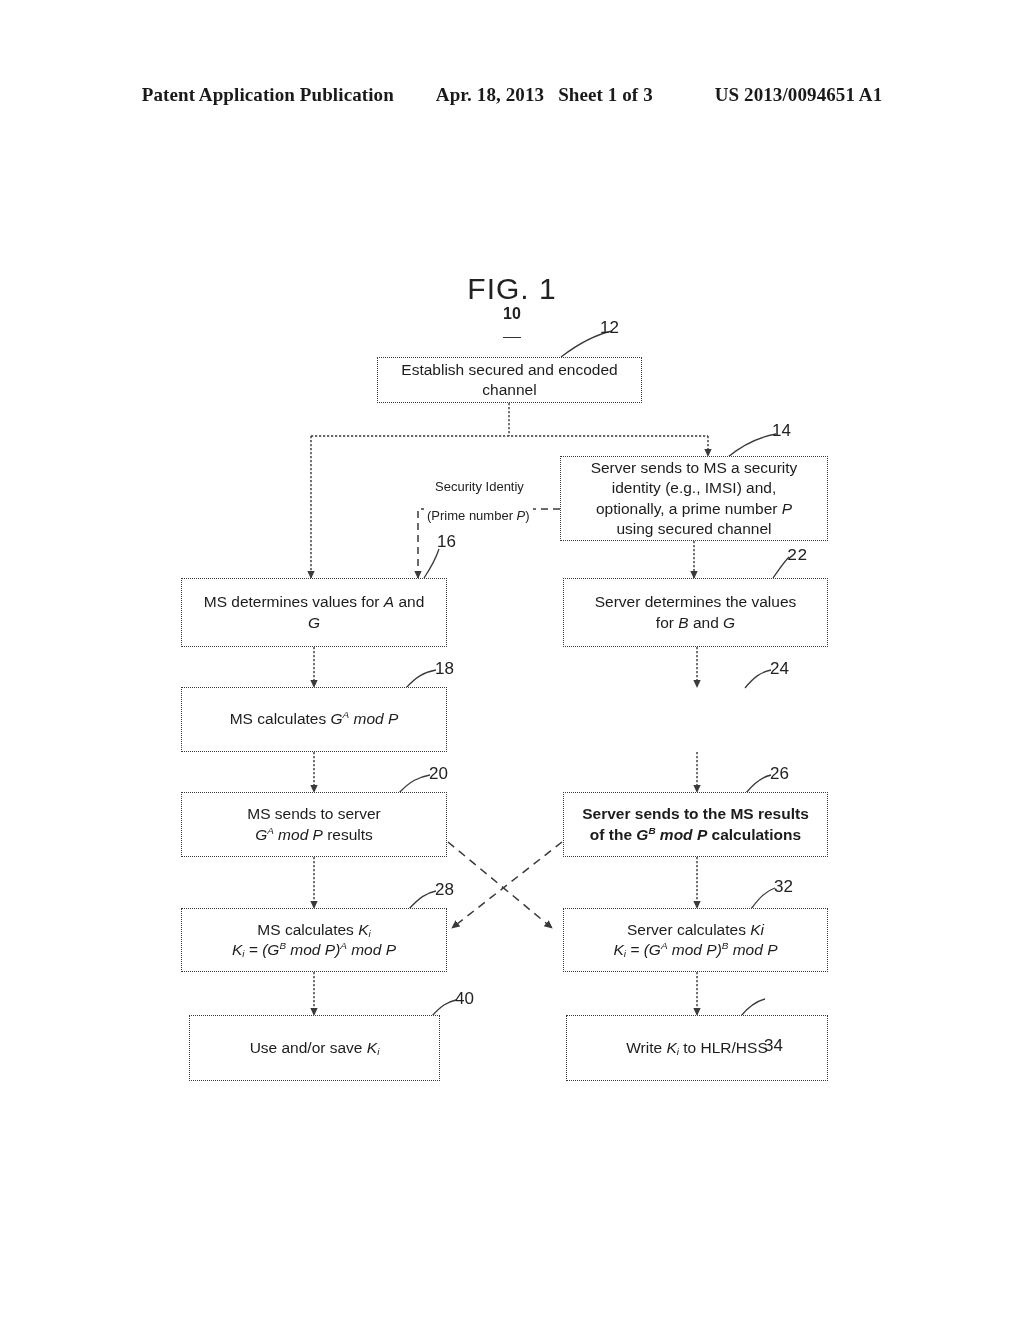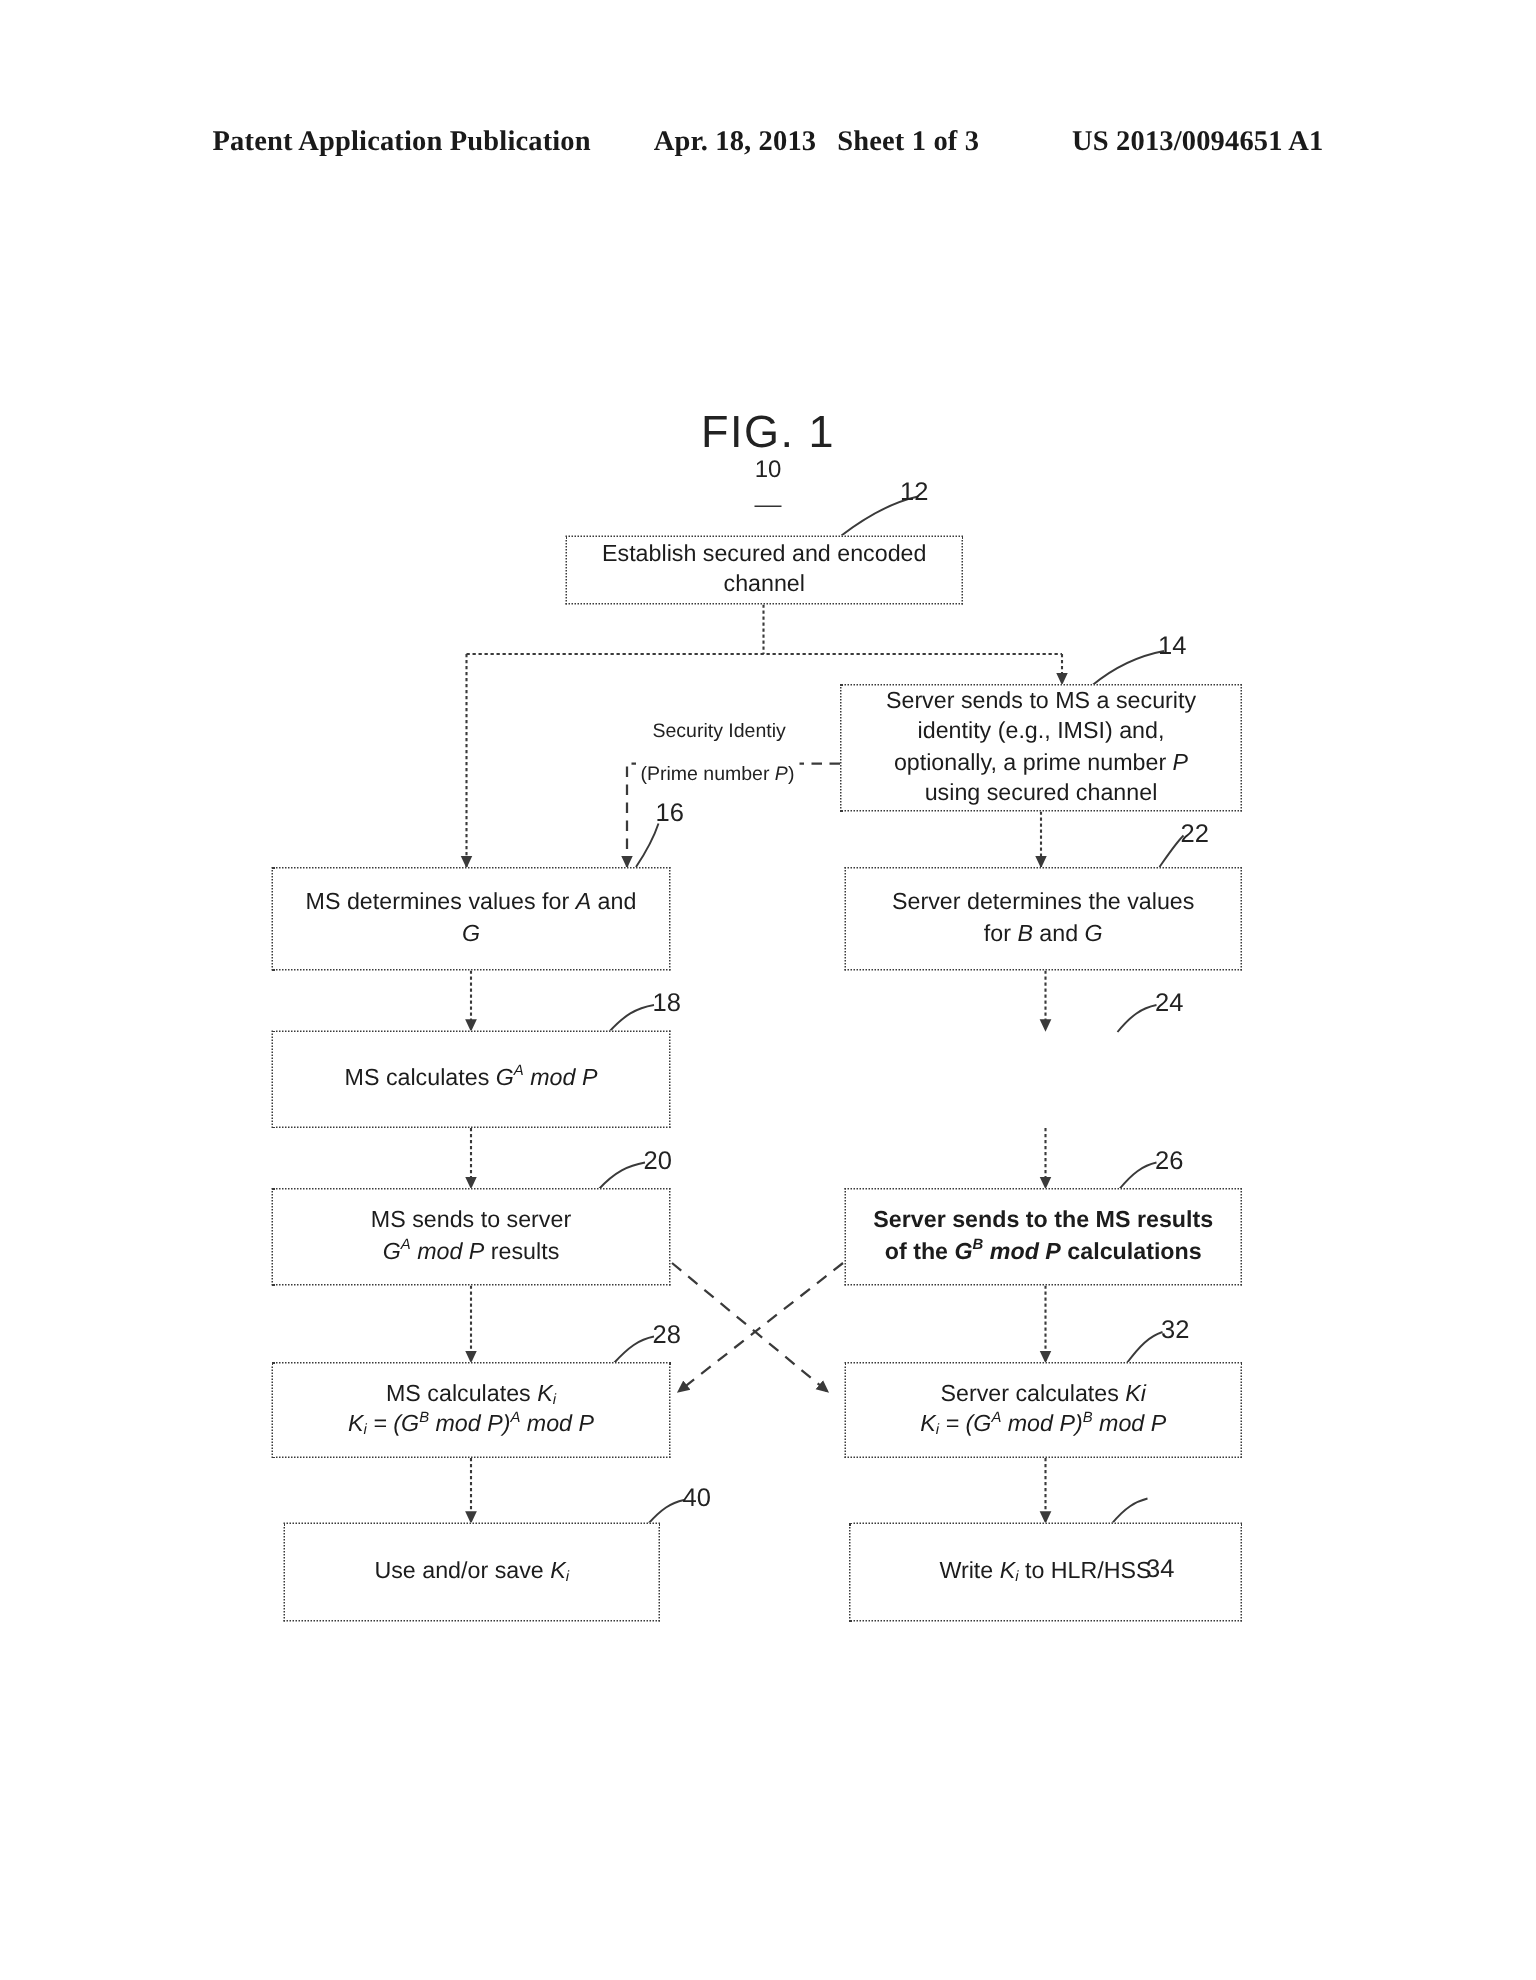--- a/index.html
+++ b/index.html
@@ -29,21 +29,21 @@
 
   
   .fig-title{
     position:absolute;left:0;top:272px;width:1024px;text-align:center;
     font-size:30px;letter-spacing:1px;color:#222;
   }
   .fig-num{
     position:absolute;left:0;top:305px;width:1024px;text-align:center;
     font-size:16px;color:#222;
   }
-  .fig-num span{border-bottom:1.5px solid #333;padding-bottom:15px;}
+  .fig-num span{border-bottom:1.5px solid #333;padding-bottom:15px;font-weight:bold;}
 
   
   .box{
     position:absolute;
     border:1.4px dotted #3a3a3a;
     background:#fff;
     box-sizing:border-box;
     display:flex;align-items:center;justify-content:center;
     text-align:center;
     font-size:15.5px;
@@ -228,21 +228,21 @@
   </div>
   <div class="wire-label" style="left:424px;top:508px;">
     <span><span>(Prime number </span><i>P</i><span>)</span></span>
   </div>
 
   <div class="ref" style="left:600px;top:318px;">12</div>
   <div class="ref" style="left:772px;top:421px;">14</div>
   <div class="ref" style="left:437px;top:532px;">16</div>
   <div class="ref" style="left:435px;top:659px;">18</div>
   <div class="ref" style="left:429px;top:764px;">20</div>
-  <div class="ref" style="left:787px;top:546px;">22</div>
+  <div class="ref" style="left:787px;top:546px;font-family:Liberation Mono, monospace;">22</div>
   <div class="ref" style="left:770px;top:659px;">24</div>
   <div class="ref" style="left:770px;top:764px;">26</div>
   <div class="ref" style="left:435px;top:880px;">28</div>
   <div class="ref" style="left:455px;top:989px;">40</div>
   <div class="ref" style="left:774px;top:877px;">32</div>
   <div class="ref" style="left:764px;top:1036px;">34</div>
 
 </div>
 
 </body></html>

